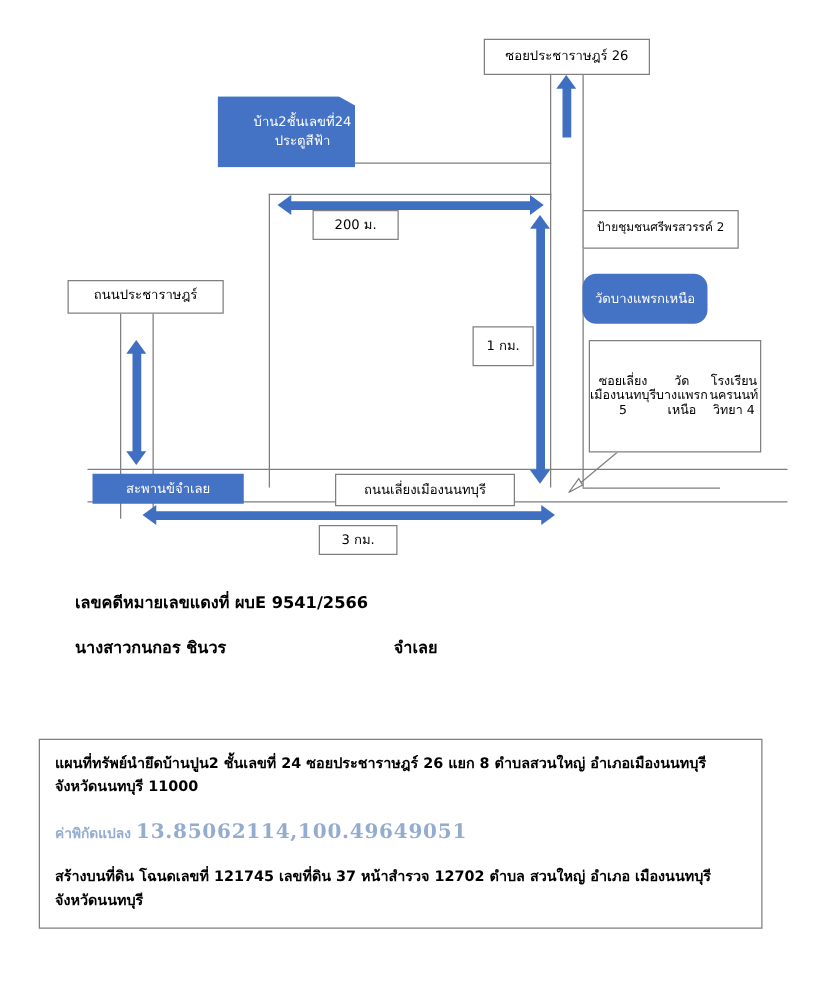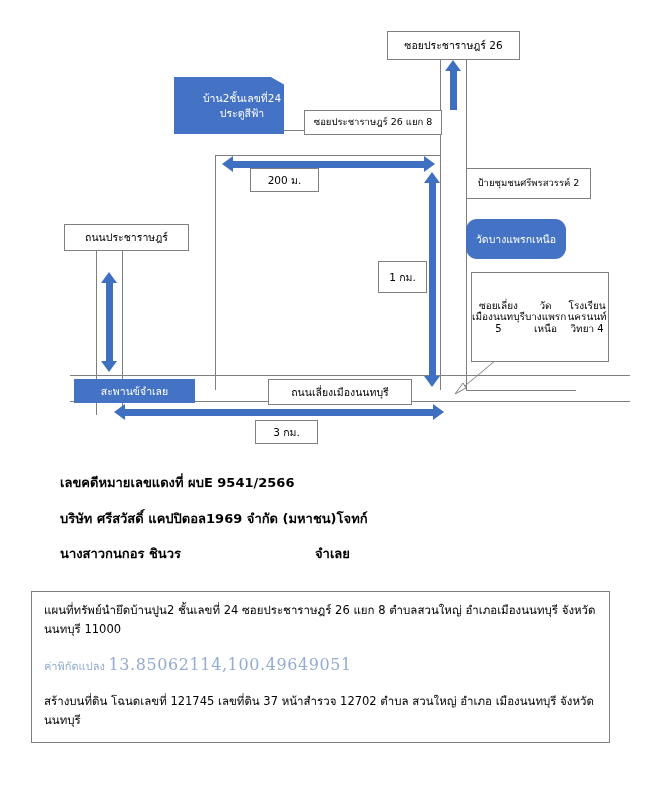--- a/index.html
+++ b/index.html
@@ -65,21 +65,21 @@
 
   
   .doc{position:absolute;left:0;top:475px;width:650px;}
   .doc-line{font-size:13px;line-height:1.2;margin:0 0 20px 0;padding:0 0 0 60px;
             font-weight:bold;white-space:nowrap;}
   .doc-line .party{display:inline-block;min-width:255px;}
   .frame{
     position:absolute;left:31px;top:116px;width:579px;height:152px;
     border:1px solid #7f7f7f;box-sizing:border-box;padding:9px 12px 0 12px;
   }
-  .frame p{margin:0 0 14px 0;font-size:11.5px;line-height:1.62;font-weight:normal;}
+  .frame p{margin:0 0 14px 0;font-size:11.5px;line-height:1.62;font-weight:bold;}
   .coord{color:#93accf;font-weight:normal;}
   .coord .small{font-size:11px;}
   .coord .big{font-size:16px;letter-spacing:.6px;font-family:"DejaVu Serif","Liberation Serif",serif;margin-top:20px;}
 </style>
 </head>
 <body>
 
 <div class="abs" style="left:0;top:0;width:650px;height:470px;">
 
   <div class="road v" style="left:440px;top:60px;height:100px;"></div>
@@ -130,33 +130,30 @@
 
   <svg class="abs" style="left:452px;top:358px;width:46px;height:40px;" viewBox="0 0 46 40">
     <line x1="44" y1="2" x2="8" y2="32" stroke="#7f7f7f" stroke-width="1"></line>
     <polygon points="3,36 14,30 11,25" fill="#ffffff" stroke="#7f7f7f" stroke-width="1"></polygon>
   </svg>
 
   <div class="lbl" style="left:387px;top:31px;width:133px;height:29px;">
     <span>ซอยประชาราษฎร์ 26</span>
   </div>
 
-  <div class="lbl" style="left:304px;top:110px;width:138px;height:25px;font-size:9.5px;">
-    <span>ซอยประชาราษฎร์ 26 แยก 8</span>
-  </div>
 
   <div class="lbl" style="left:250px;top:168px;width:69px;height:24px;">
     <span>200 ม.</span>
   </div>
 
   <div class="lbl" style="left:466px;top:168px;width:125px;height:31px;font-size:9.5px;">
     <span>ป้ายชุมชนศรีพรสวรรค์ 2</span>
   </div>
 
-  <div class="lbl" style="left:64px;top:224px;width:125px;height:27px;">
+  <div class="lbl" style="left:54px;top:224px;width:125px;height:27px;font-family:Liberation Mono, monospace;">
     <span>ถนนประชาราษฎร์</span>
   </div>
 
   <div class="lbl" style="left:378px;top:261px;width:49px;height:32px;">
     <span>1 กม.</span>
   </div>
 
   <div class="lbl multi" style="left:471px;top:272px;width:138px;height:90px;font-size:10px;">
     <span>ซอยเลี่ยงเมืองนนทบุรี 5</span>
     <span>วัดบางแพรกเหนือ</span>
@@ -183,23 +180,20 @@
   <div class="blue flat" style="left:74px;top:379px;width:121px;height:24px;">
     <span>สะพานข้จำเลย</span>
   </div>
 
 </div>
 
 <div class="doc">
 
   <div class="doc-line">เลขคดีหมายเลขแดงที่ ผบE 9541/2566</div>
 
-  <div class="doc-line">
-    <span class="party">บริษัท ศรีสวัสดิ์ แคปปิตอล1969 จำกัด (มหาชน)</span><span>โจทก์</span>
-  </div>
 
   <div class="doc-line">
     <span class="party">นางสาวกนกอร ชินวร</span><span>จำเลย</span>
   </div>
 
   <div class="frame">
     <p>แผนที่ทรัพย์นำยึดบ้านปูน2 ชั้นเลขที่ 24 ซอยประชาราษฎร์ 26 แยก 8  ตำบลสวนใหญ่ อำเภอเมืองนนทบุรี จังหวัดนนทบุรี 11000</p>
     <p class="coord">
       <span class="small">ค่าพิกัดแปลง</span>
       <span class="big">13.85062114,100.49649051</span>

